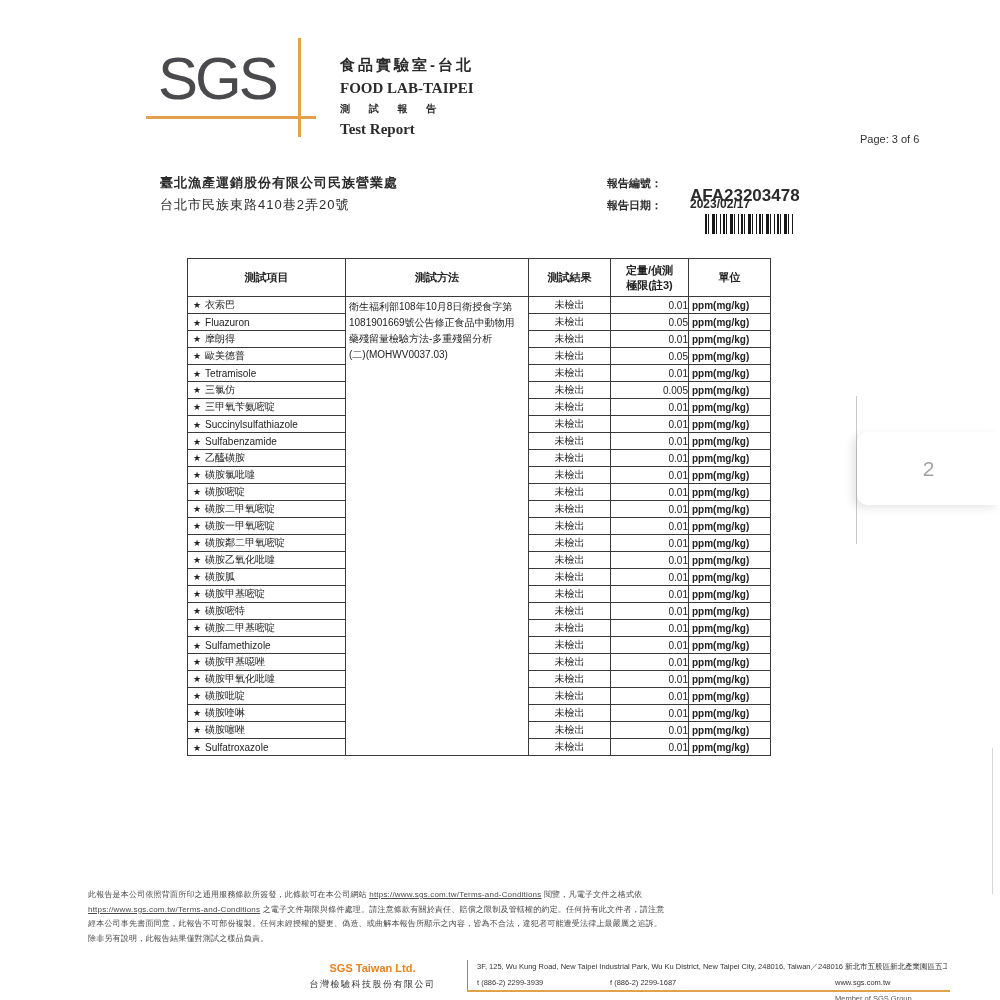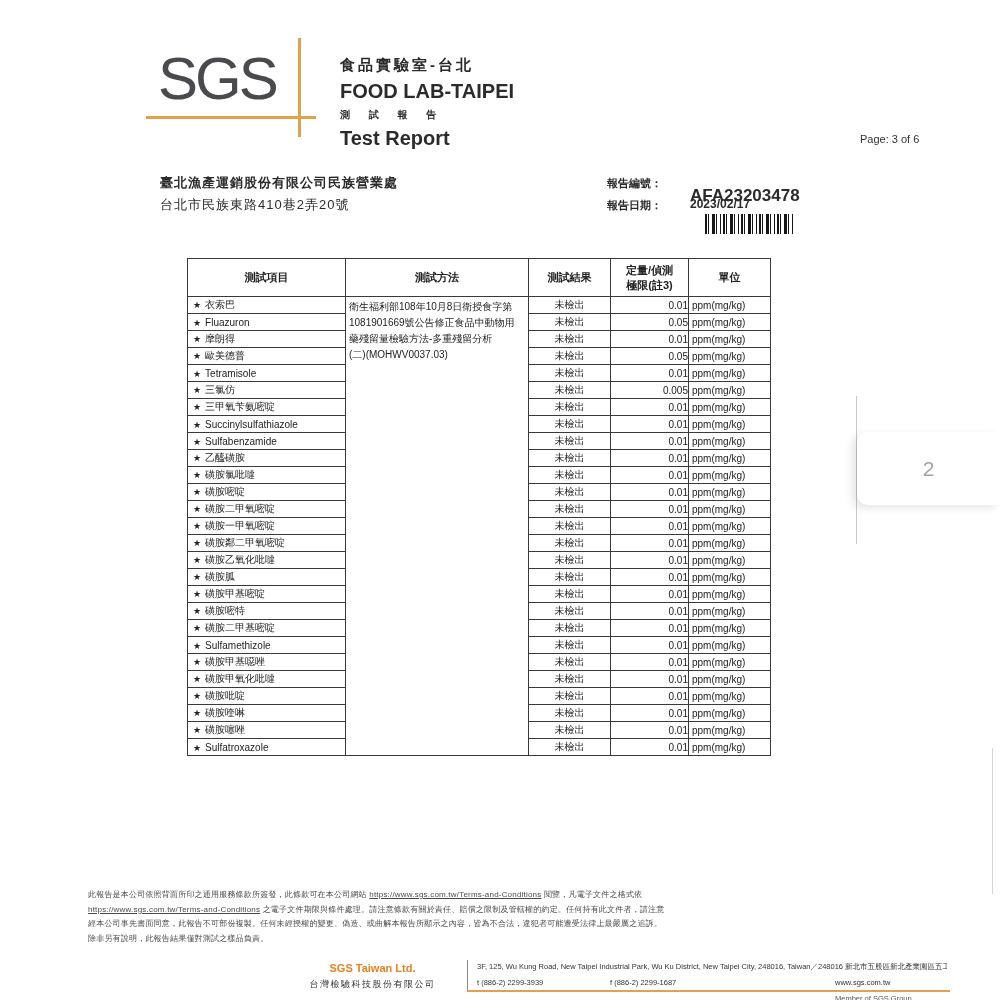--- a/index.html
+++ b/index.html
@@ -9,21 +9,21 @@
 
   
   .logo-text { position:absolute; left:158px; top:44px; font-size:60px; font-weight:400;
                letter-spacing:-3px; color:#4a4a4e; font-family:"Liberation Sans",sans-serif; }
   .logo-hline { position:absolute; left:146px; top:116px; width:170px; height:3px; background:#e2a24b; }
   .logo-vline { position:absolute; left:298px; top:38px; width:3px; height:99px; background:#e2a24b; }
 
   .title-block { position:absolute; left:340px; top:56px; width:320px; text-align:left; }
   .title-block > div { margin-bottom:5px; }
   .t-zh  { font-size:15px; font-weight:bold; letter-spacing:3px; }
-  .t-en  { font-size:20px; font-weight:bold; font-family:Liberation Sans, sans-serif; }
+  .t-en  { font-size:15px; font-weight:bold; font-family:Liberation Serif, serif; }
   .t-rep { font-size:10px; font-weight:bold; letter-spacing:8px; }
 
   .page-label { position:absolute; left:860px; top:133px; font-size:11px; color:#333; }
 
   
   .client-name    { position:absolute; left:160px; top:174px; font-size:13px; font-weight:bold; letter-spacing:1px; }
   .client-address { position:absolute; left:160px; top:196px; font-size:13px; font-weight:normal; letter-spacing:1px; }
 
   .meta-label-1 { position:absolute; left:607px; top:176px; font-size:11px; font-weight:bold; }
   .meta-label-2 { position:absolute; left:607px; top:198px; font-size:11px; font-weight:bold; }
@@ -42,21 +42,21 @@
   table.results { position:absolute; left:187px; top:258px; width:583px;
                   border-collapse:collapse; table-layout:fixed; }
   table.results th, table.results td { border:1px solid #3a3a3a; font-size:10px;
                   color:#222; overflow:hidden; white-space:nowrap; }
   table.results thead th { height:38px; font-size:11px; font-weight:bold; text-align:center; vertical-align:middle; }
   table.results tbody tr { height:17px; }
   td.c-item   { text-align:left; padding-left:5px; }
   td.c-method { vertical-align:top; text-align:left; padding:2px 3px; white-space:normal; line-height:16px; }
   td.c-result { text-align:center; }
   td.c-limit  { text-align:right; }
-  td.c-unit   { text-align:left; padding-left:3px; }
+  td.c-unit   { text-align:left; padding-left:3px;font-weight:bold; }
   .star { display:inline-block; margin-right:4px; font-size:9px; }
 
   
   .disclaimer { position:absolute; left:88px; top:888px; width:830px; font-size:8px;
                 color:#4a4a4a; line-height:14.5px; letter-spacing:0.2px; }
   .disc-link { text-decoration:underline; color:#4a4a4a; }
 
   
   .f-company-en { position:absolute; left:285px; top:962px; width:175px; text-align:center;
                   font-size:11px; font-weight:bold; color:#e8821e; }

